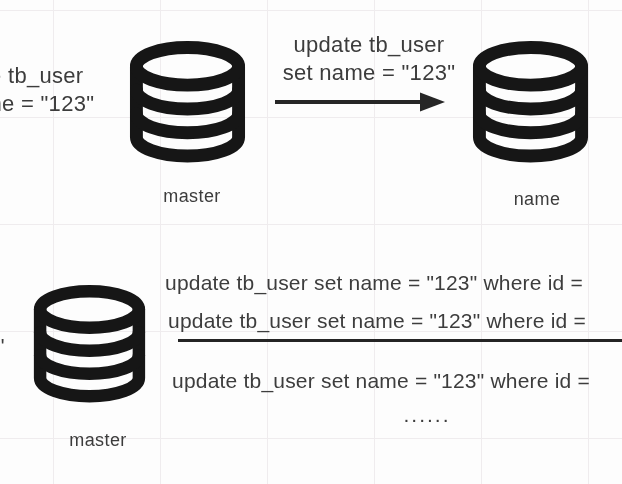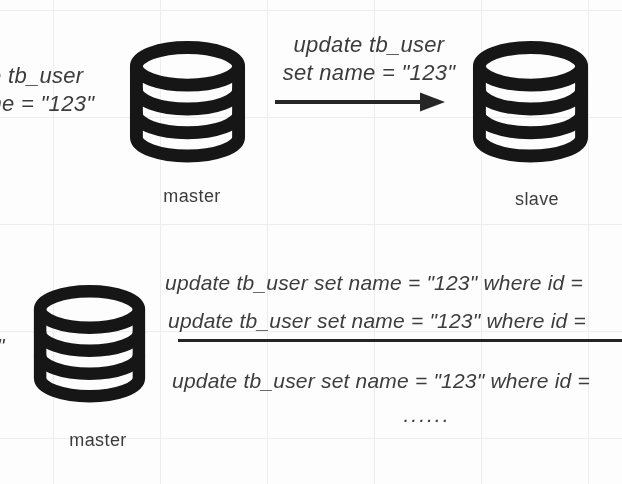--- a/index.html
+++ b/index.html
@@ -18,22 +18,22 @@
     background-size: 107px 107px;
     background-position: 53px 10px;
     color: #3c3c3c;
   }
 
   .abs { position: absolute; white-space: nowrap; }
   .center { transform: translateX(-50%); text-align: center; }
 
   .lbl { font-size: 18px; letter-spacing: 0.4px; color: #3c3c3c; }
   .two-line { line-height: 28px; font-size: 22px; letter-spacing: 0.3px; color: #3c3c3c; }
-  .two-line span { display: block; font-style: italic; }
-  .stmt { font-size: 21px; letter-spacing: 0.2px; color: #3d3d3d; font-style: italic; }
+  .two-line span { display: block; }
+  .stmt { font-size: 21px; letter-spacing: 0.2px; color: #3d3d3d; }
 
   .db-icon { position: absolute; }
   .divider { position: absolute; background: #242424; height: 3px; }
 </style>
 </head>
 <body>
 
 <div class="canvas">
 
   <div class="abs center two-line" style="left:8px; top:62px;">
@@ -62,21 +62,21 @@
   </svg>
 
   <svg class="db-icon" style="left:470px; top:40px;" width="121" height="124" viewBox="0 0 122 124">
     <g fill="none" stroke="#161616" stroke-width="13" stroke-linejoin="round" stroke-linecap="round">
       <path d="M9.5 26 V 97.5 A 51.5 19 0 0 0 112.5 97.5 V 26"></path>
       <ellipse cx="61" cy="26" rx="51.5" ry="19"></ellipse>
       <path d="M9.5 50 A 51.5 19 0 0 0 112.5 50"></path>
       <path d="M9.5 74 A 51.5 19 0 0 0 112.5 74"></path>
     </g>
   </svg>
-  <div class="abs center lbl" style="left:537px; top:189px;">slave</div>
+  <div class="abs center lbl" style="left:537px; top:189px;">name</div>
 
   <div class="abs stmt" style="left:-3px; top:334px;">"</div>
 
   <svg class="db-icon" style="left:31px; top:282px;" width="117" height="124" viewBox="0 0 122 124">
     <g fill="none" stroke="#161616" stroke-width="13" stroke-linejoin="round" stroke-linecap="round">
       <path d="M9.5 26 V 97.5 A 51.5 19 0 0 0 112.5 97.5 V 26"></path>
       <ellipse cx="61" cy="26" rx="51.5" ry="19"></ellipse>
       <path d="M9.5 50 A 51.5 19 0 0 0 112.5 50"></path>
       <path d="M9.5 74 A 51.5 19 0 0 0 112.5 74"></path>
     </g>

